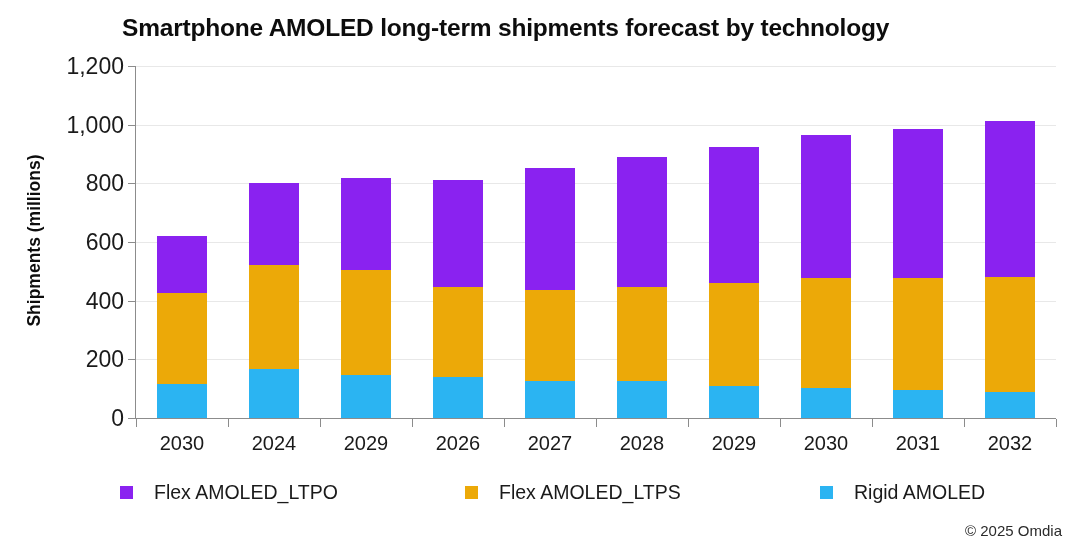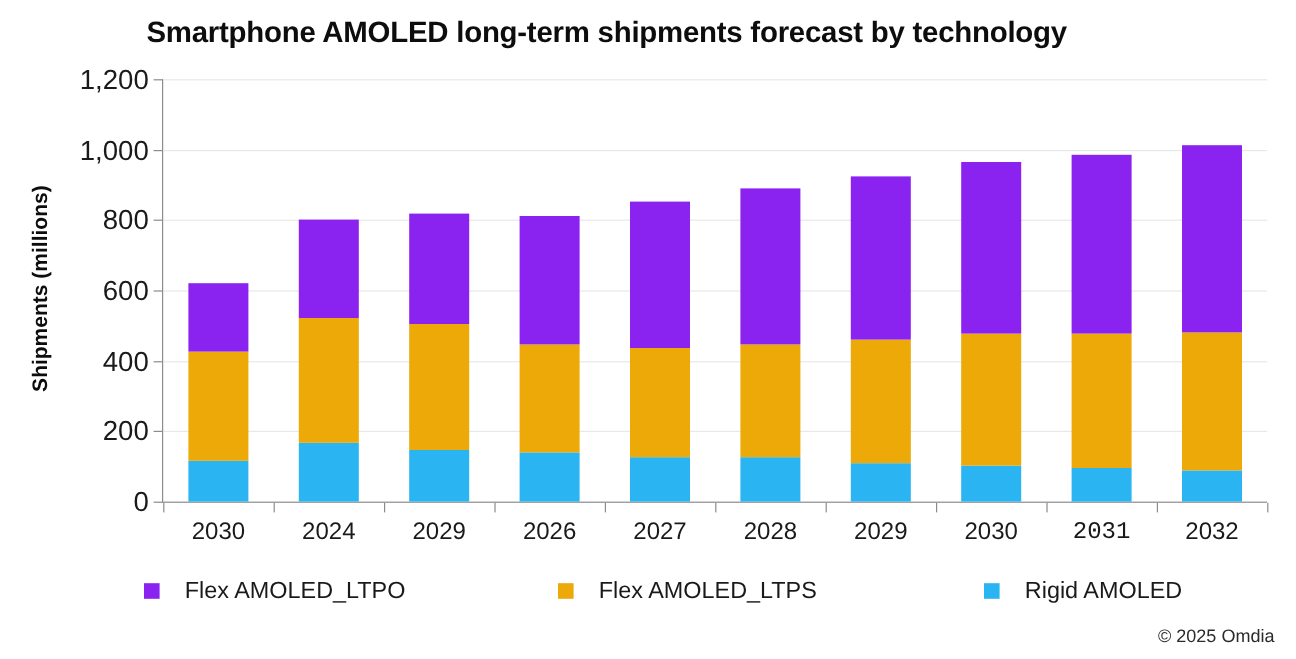--- a/index.html
+++ b/index.html
@@ -199,21 +199,21 @@
       <div class="x-tick-label" style="left: 412px;">2026</div>
       <div class="x-tick-mark" style="left: 504px;"></div>
       <div class="x-tick-label" style="left: 504px;">2027</div>
       <div class="x-tick-mark" style="left: 596px;"></div>
       <div class="x-tick-label" style="left: 596px;">2028</div>
       <div class="x-tick-mark" style="left: 688px;"></div>
       <div class="x-tick-label" style="left: 688px;">2029</div>
       <div class="x-tick-mark" style="left: 780px;"></div>
       <div class="x-tick-label" style="left: 780px;">2030</div>
       <div class="x-tick-mark" style="left: 872px;"></div>
-      <div class="x-tick-label" style="left: 872px; font-family: Liberation Mono, monospace;">2031</div>
+      <div class="x-tick-label" style="left: 872px;">2031</div>
       <div class="x-tick-mark" style="left: 964px;"></div>
       <div class="x-tick-label" style="left: 964px;">2032</div>
       <div class="x-tick-mark" style="left: 1056px;"></div>
     </div>
 
   <div id="plot-area">
       <div class="gridline" style="top: 0px;"></div>
       <div class="gridline" style="top: 58.6667px;"></div>
       <div class="gridline" style="top: 117.333px;"></div>
       <div class="gridline" style="top: 176px;"></div>

